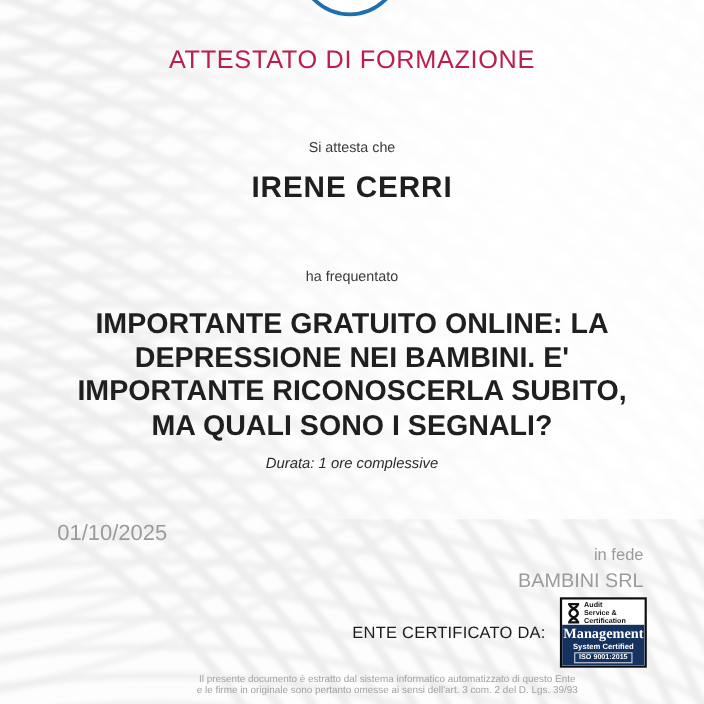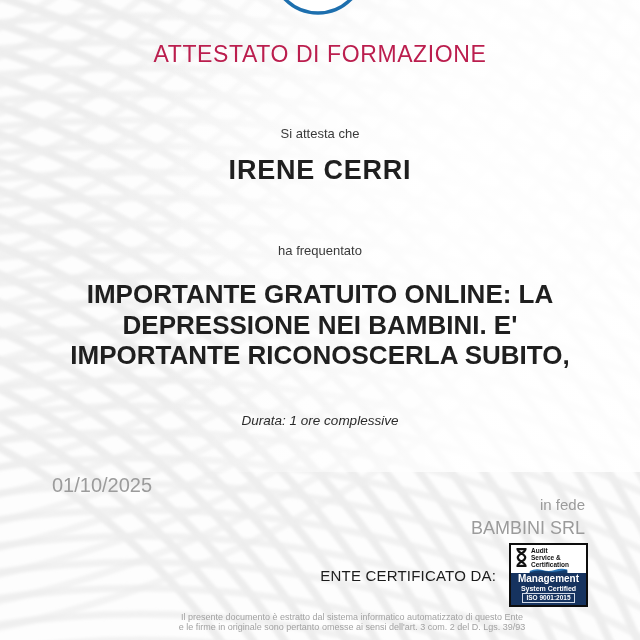--- a/index.html
+++ b/index.html
@@ -69,21 +69,21 @@
     background:#ffffff;display:flex;flex-direction:column;overflow:hidden;
   }
   .badge-top{display:flex;align-items:center;gap:2px;padding:2px 1px 1px 3px;}
   .badge-org{display:flex;flex-direction:column;color:#111;
     font-size:6.5px;line-height:7px;font-weight:800;letter-spacing:0;}
   .badge-wave{display:block;margin-top:-1px;}
   .badge-navy{
     flex:1;background:#16335f;color:#fff;text-align:center;
     display:flex;flex-direction:column;justify-content:center;gap:1px;padding-bottom:2px;
   }
-  .badge-ribbon{font-size:10px;font-weight:700;}
+  .badge-ribbon{font-size:13px;font-weight:700;font-family:Liberation Serif, serif;}
   .badge-certified{font-size:7px;font-weight:700;}
   .badge-iso{font-size:6.5px;font-weight:700;border:0.5px solid #cfd8e6;
     display:inline-block;align-self:center;padding:0 3px;line-height:8px;}
 
   .disclaimer{
     position:absolute;left:0;top:613px;width:640px;text-align:center;
     color:#a2a2a2;font-size:9px;line-height:9.5px;margin-left:32px;
   }
 </style>
 </head>
@@ -205,20 +205,21 @@
     <div class="attest">Si attesta che</div>
 
     <div class="recipient">IRENE CERRI</div>
 
     <div class="attended">ha frequentato</div>
 
     <div class="course">
       <div>IMPORTANTE GRATUITO ONLINE: LA</div>
       <div>DEPRESSIONE NEI BAMBINI. E'</div>
       <div>IMPORTANTE RICONOSCERLA SUBITO,</div>
+      <div>MA QUALI SONO I SEGNALI?</div>
     </div>
 
     <div class="duration">Durata: 1 ore complessive</div>
 
     <div class="date">01/10/2025</div>
 
     <div class="signoff">
       <p class="in-fede">in fede</p>
       <p class="issuer">BAMBINI SRL</p>
     </div>

